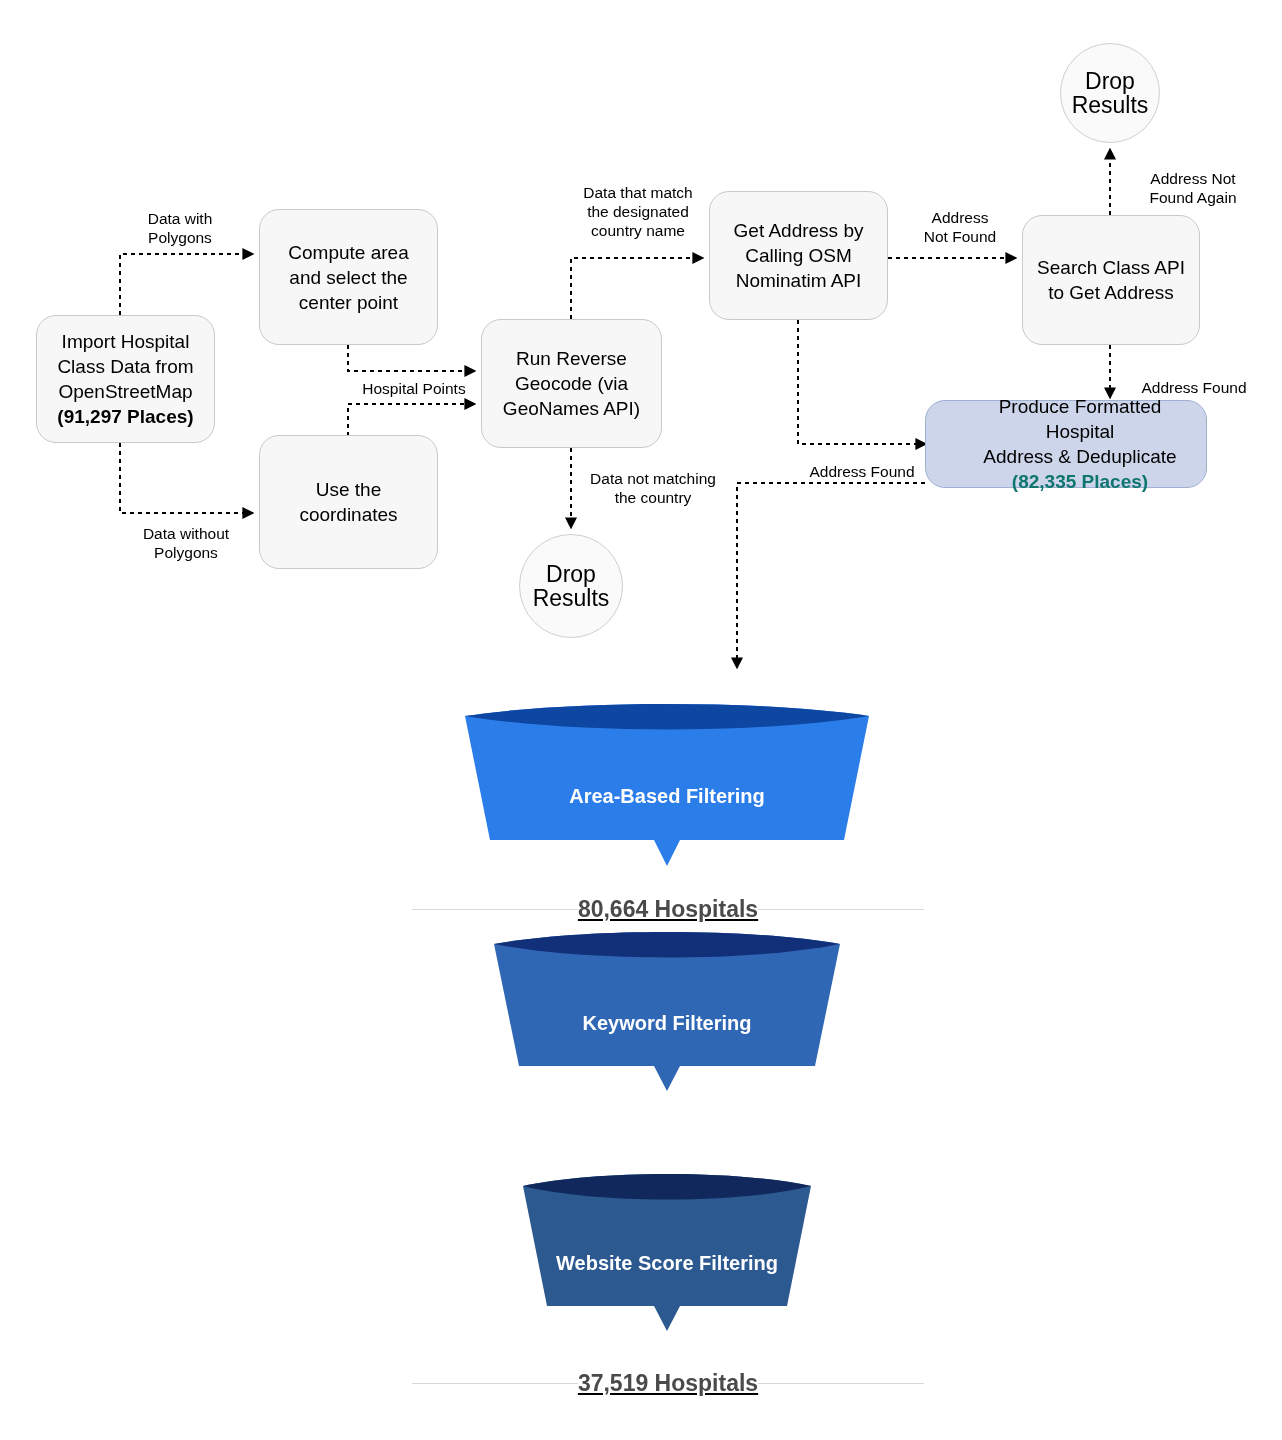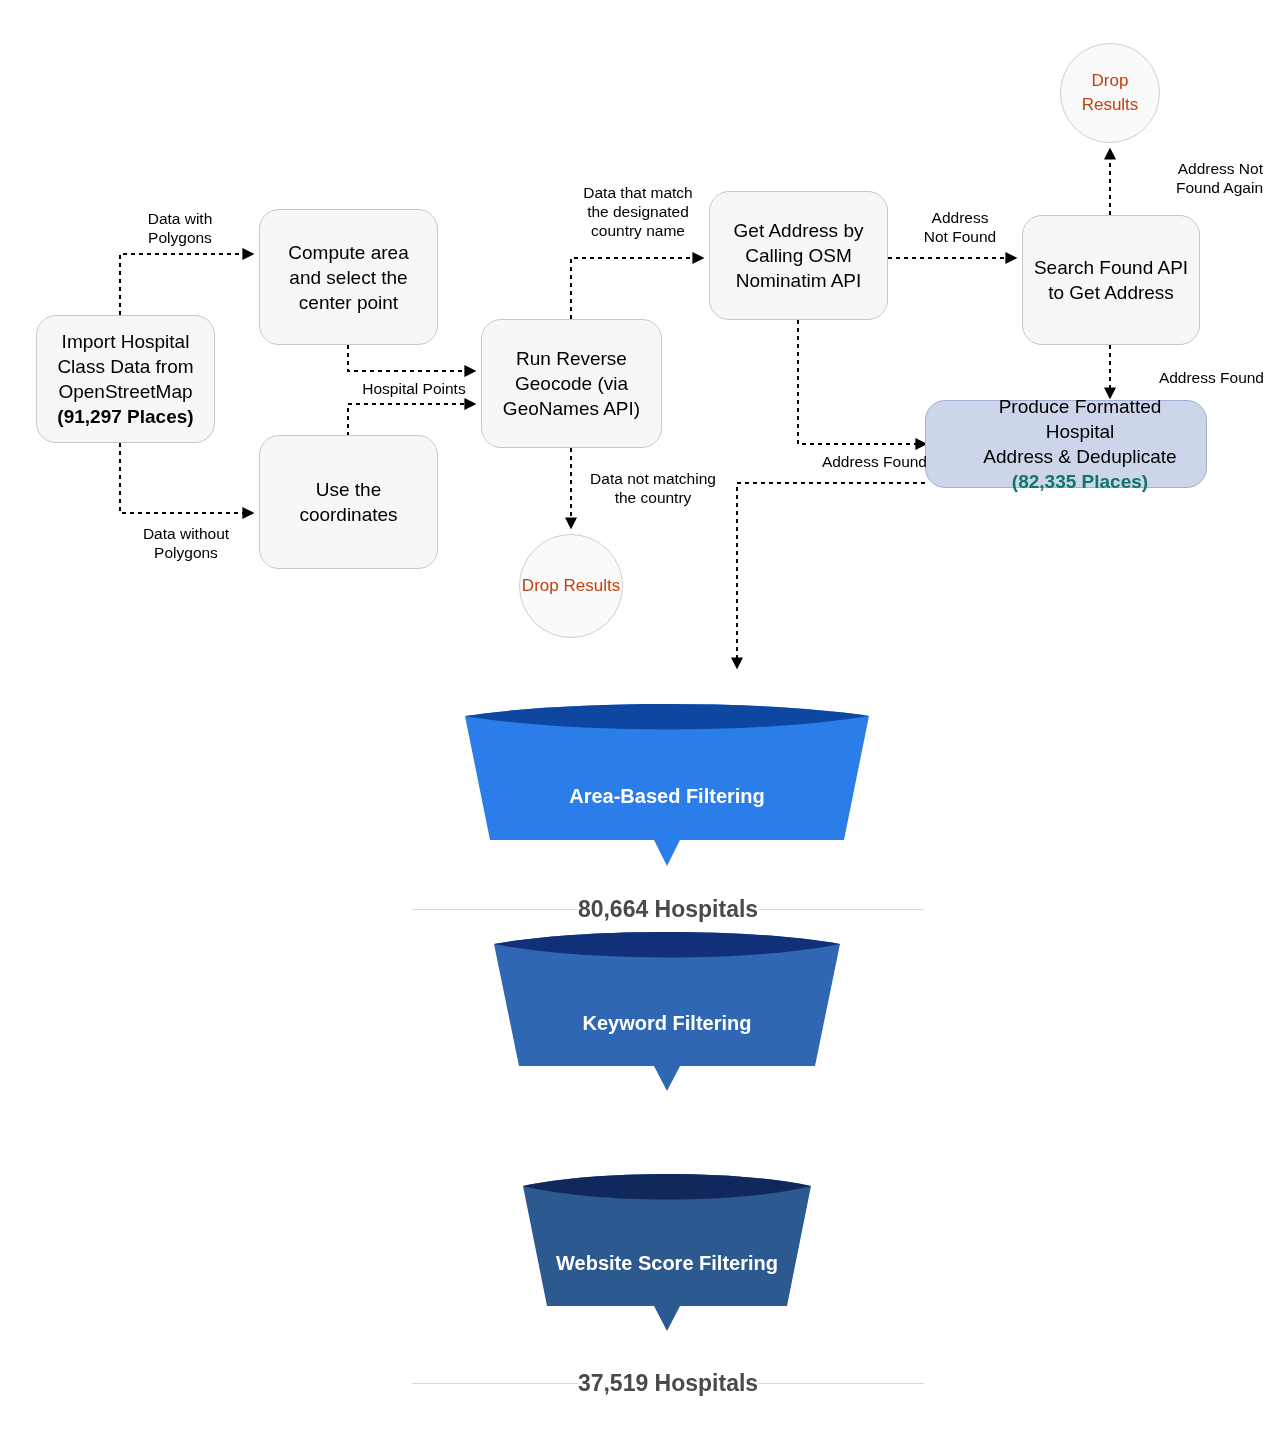--- a/index.html
+++ b/index.html
@@ -51,35 +51,35 @@
   .circle-node {
     position: absolute;
     box-sizing: border-box;
     background: #fafafa;
     border: 1px solid #cfcfcf;
     border-radius: 50%;
     display: flex;
     align-items: center;
     justify-content: center;
     text-align: center;
-    color: #c2410c;
-    font-size: 17px;
+    color: #000000;
+    font-size: 23px;
     line-height: 24px;
   }
 
   
   .edge-label {
     position: absolute;
     font-size: 15.5px;
     line-height: 19px;
     color: #000;
     text-align: center;
     white-space: pre-line;
   }
-  .edge-label.left  { text-align: right; }
+  .edge-label.left  { text-align: center; margin-top: 10px; }
 
   
   #wires {
     position: absolute;
     left: 0; top: 0;
     width: 1282px;
     height: 1440px;
     pointer-events: none;
   }
 
@@ -95,20 +95,21 @@
     text-align: center;
     width: 100%;
     left: 0;
   }
   .count-row {
     position: absolute;
     display: flex;
     align-items: center;
     left: 412px;
     width: 512px;
+    text-decoration: underline;
   }
   .count-row .rule {
     flex: 1 1 auto;
     height: 1px;
     background: #d8d8d8;
   }
   .count-row .count-text {
     flex: 0 0 auto;
     color: #4a4a4a;
     font-weight: bold;
@@ -188,21 +189,21 @@
   <div class="node" style="left:709px; top:191px; width:179px; height:129px;">
     <span class="lines">
       <span class="ln">Get Address by</span>
       <span class="ln">Calling OSM</span>
       <span class="ln">Nominatim API</span>
     </span>
   </div>
 
   <div class="node" style="left:1022px; top:215px; width:178px; height:130px;">
     <span class="lines">
-      <span class="ln">Search Found API</span>
+      <span class="ln">Search Class API</span>
       <span class="ln">to Get Address</span>
     </span>
   </div>
 
   <div class="node highlight" style="left:925px; top:400px; width:282px; height:88px;">
     <span class="lines">
       <span class="ln">Produce Formatted Hospital</span>
       <span class="ln">Address &amp; Deduplicate</span>
       <span class="ln bold">(82,335 Places)</span>
     </span>

